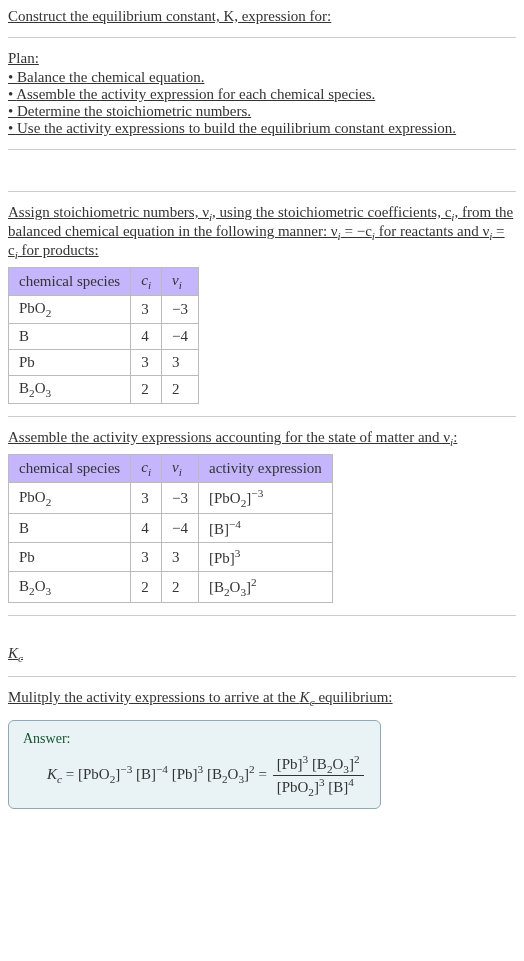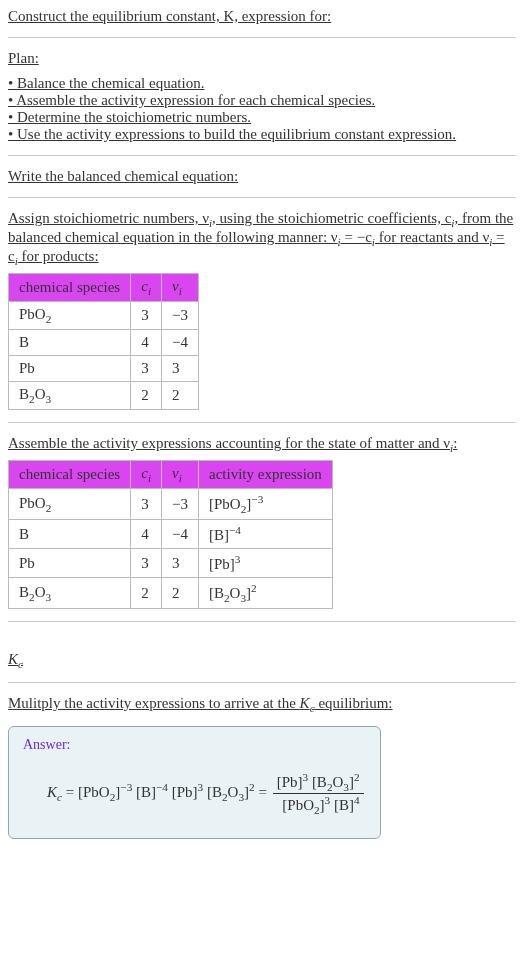--- a/index.html
+++ b/index.html
@@ -14,50 +14,50 @@
   hr.sep {
     border: none;
     border-top: 1px solid #ccc;
     margin: 12px 0;
   }
   .math { font-family: Georgia, serif; }
   .ital { font-style: italic; }
   sub { font-size: 0.75em; }
   sup { font-size: 0.75em; }
   .arrow { padding: 0 4px; }
-  ul.plan { list-style: none; padding: 0; margin: 8px 0; }
+  ul.plan { list-style: none; padding: 0; margin: 2px 0; }
   ul.plan li::before { content: "• "; }
 
   table.data {
     border-collapse: collapse;
     margin: 6px 0;
   }
   table.data th, table.data td {
     border: 1px solid #bbb;
     padding: 4px 10px;
     text-align: left;
     font-weight: normal;
   }
-  table.data th { background: #d946ef; }
+  table.data th { background: #c4b5fd; }
 
   .answerbox {
     border: 1px solid #8fa8b8;
     background: #e9f3f6;
     border-radius: 6px;
     padding: 10px 14px;
     margin: 8px 0;
     display: inline-block;
   }
-  .answer-label { color: #6d28d9; font-size: 14px; }
+  .answer-label { color: #14532d; font-size: 14px; }
 
   .frac {
     display: inline-block;
     vertical-align: middle;
-    text-align: right;
-    margin: 12px 2px;
+    text-align: left;
+    margin: 0 2px;
   }
   .frac .num { display: block; border-bottom: 1px solid #333; padding: 0 4px; }
   .frac .den { display: block; padding: 0 4px; }
 
   .eqline { margin: 6px 0 0 24px; }
   .p { margin: 4px 0; text-decoration: underline; }
 </style>
 </head>
 <body>
 
@@ -78,21 +78,21 @@
     <li>Assemble the activity expression for each chemical species.</li>
     <li>Determine the stoichiometric numbers.</li>
     <li>Use the activity expressions to build the equilibrium constant expression.</li>
   </ul>
 </div>
 
 <hr class="sep">
 
 
 <div class="p">
-  <span>Write the balanced chemical equation:</span><br>
+  <br>
 </div>
 
 <hr class="sep">
 
 
 <div class="p">
   <span>Assign stoichiometric numbers, ν</span><sub class="ital">i</sub><span>, using the stoichiometric coefficients, c</span><sub class="ital">i</sub><span>, from the balanced chemical equation in the following manner: ν</span><sub class="ital">i</sub><span> = −c</span><sub class="ital">i</sub><span> for reactants and ν</span><sub class="ital">i</sub><span> = c</span><sub class="ital">i</sub><span> for products:</span>
 </div>
 
 <table class="data">

